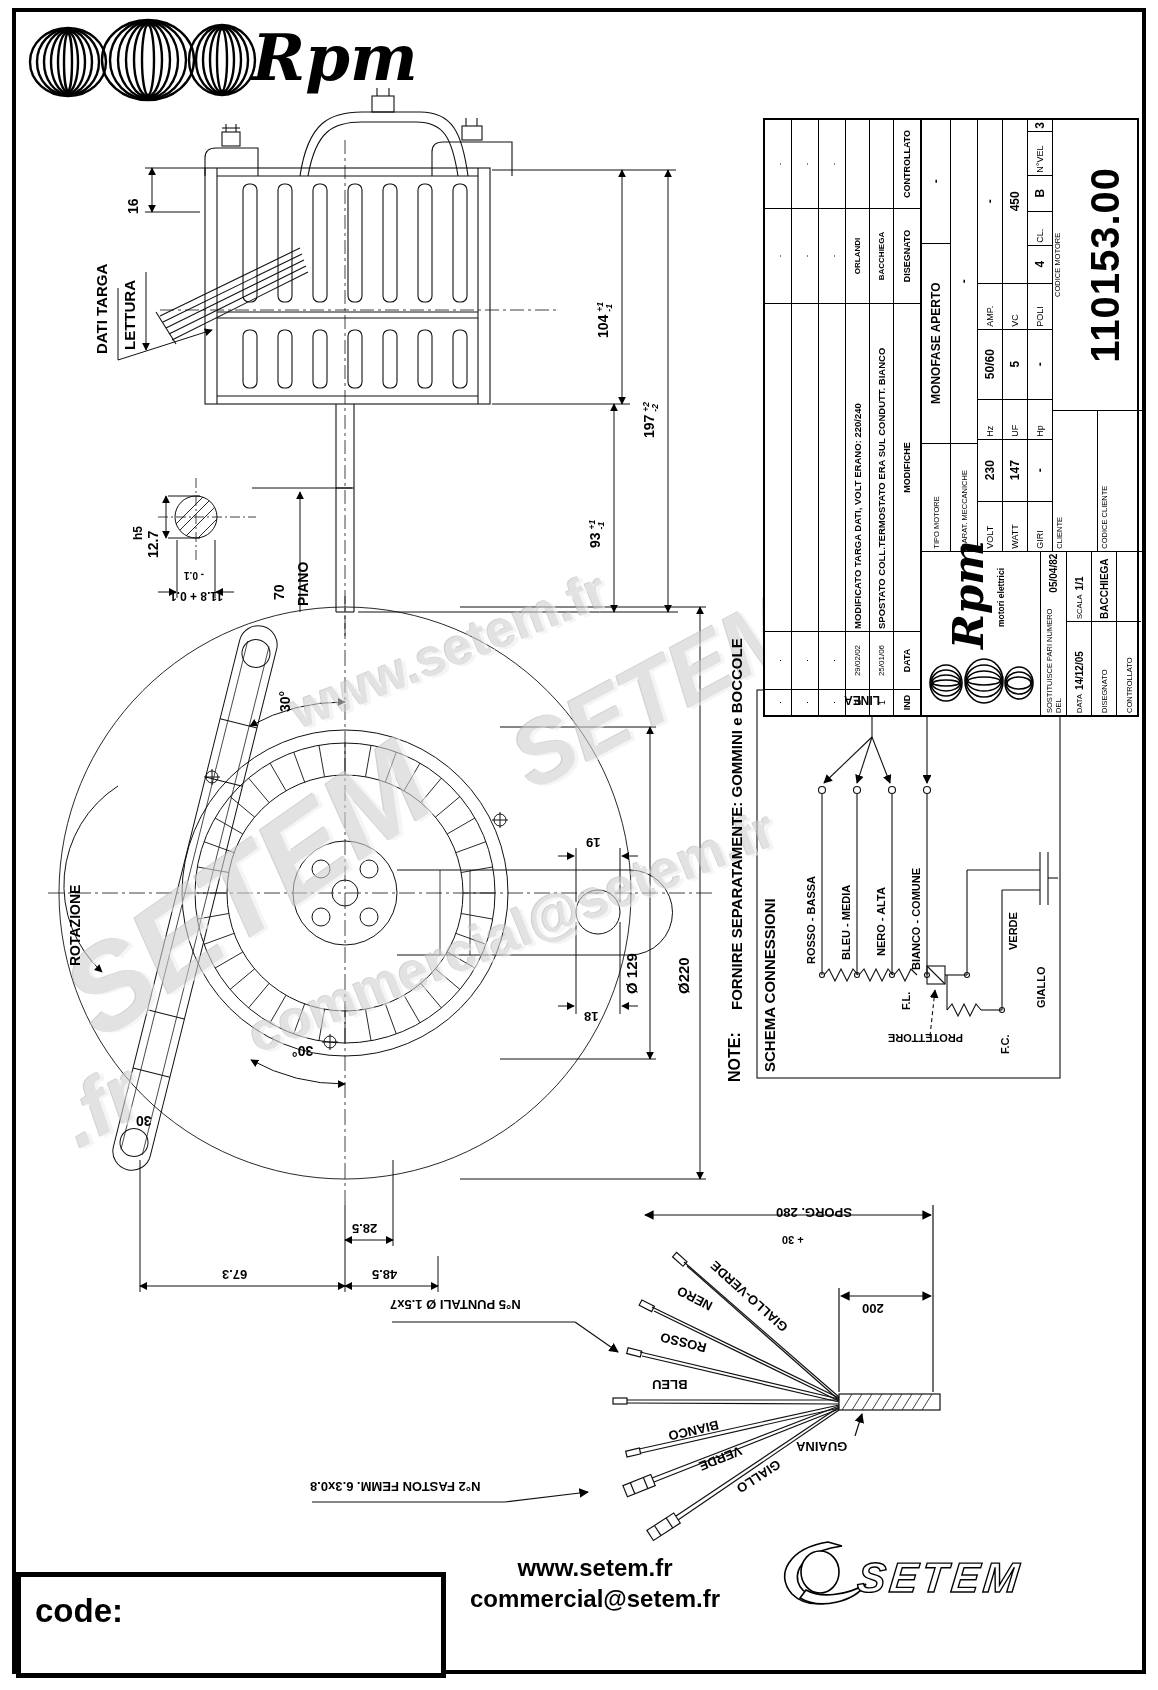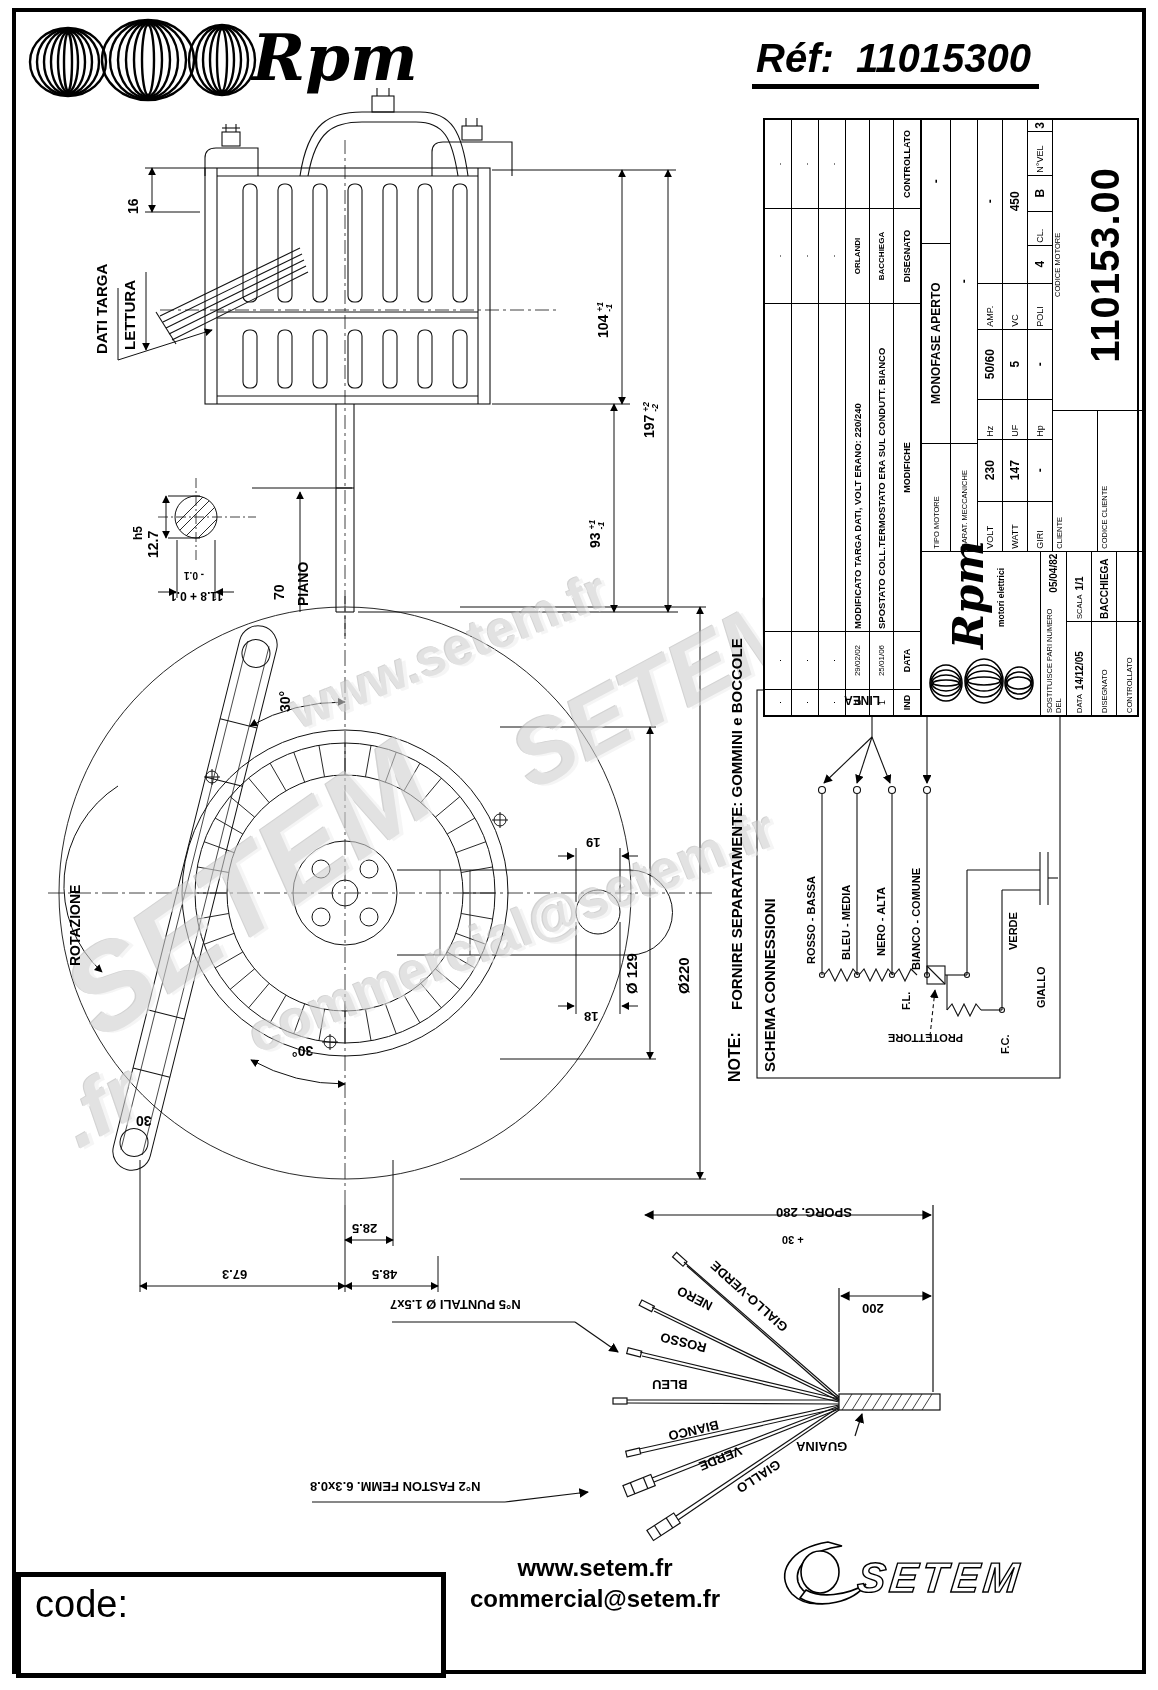--- a/index.html
+++ b/index.html
@@ -405,24 +405,20 @@
   </g>
 </svg>
 
 <div class="wm" style="left:40px;top:820px;font-size:120px;transform:rotate(-35deg);font-style:italic;">SETEM</div>
 <div class="wm" style="left:280px;top:620px;font-size:52px;transform:rotate(-22deg);">www.setem.fr</div>
 <div class="wm" style="left:500px;top:640px;font-size:90px;transform:rotate(-28deg);font-style:italic;">SETEM</div>
 <div class="wm" style="left:230px;top:900px;font-size:54px;transform:rotate(-22deg);">commercial@setem.fr</div>
 <div class="wm" style="left:60px;top:1060px;font-size:80px;transform:rotate(-30deg);font-style:italic;">.fr</div>
 
 <div class="lbl" style="left:252px;top:26px;font-size:64px;font-family:'DejaVu Serif',serif;font-style:italic;font-weight:bold;">Rpm</div>
-<div class="lbl" style="left:752px;top:38px;font-size:40px;font-style:italic;border-bottom:5px solid #000;padding:0 8px 6px 4px;">
-  <span>Réf:</span>&nbsp;
-  <span>11015300</span>
-</div>
 
 <div class="lbl r90" style="left:126px;top:214px;font-size:14px;">16</div>
 <div class="lbl r90" style="left:94px;top:354px;font-size:15px;">DATI TARGA</div>
 <div class="lbl r90" style="left:122px;top:350px;font-size:15px;">LETTURA</div>
 <div class="lbl r90" style="left:596px;top:338px;font-size:14px;">
   <span>104</span><span class="tol">
         <i>+1</i>
         <i>-1</i>
       </span>
 </div>
@@ -637,21 +633,21 @@
         <div style="flex:1;display:flex;flex-direction:column;">
           <div style="height:16px;text-align:center;" class="small-lab">CODICE MOTORE</div>
           <div style="flex:1;display:flex;align-items:center;justify-content:center;font-size:40px;font-weight:bold;letter-spacing:1px;">110153.00</div>
         </div>
       </div>
     </div>
   </div>
 </div>
 
 <div style="position:absolute;left:16px;top:1572px;width:420px;height:96px;border:5px solid #000;background:#fff;z-index:40;">
-  <div style="position:absolute;left:14px;top:6px;font-size:38px;font-weight:normal;">code:</div>
+  <div style="position:absolute;left:14px;top:15px;font-size:33px;font-weight:bold;">code:</div>
 </div>
 <div style="position:absolute;left:450px;top:1552px;width:290px;text-align:center;z-index:40;font-weight:bold;font-size:24px;line-height:1.3;">
   <div>www.setem.fr</div>
   <div>commercial@setem.fr</div>
 </div>
 <svg style="position:absolute;left:770px;top:1538px;z-index:40;" width="300" height="72">
   <g fill="#fff" stroke="#000" stroke-width="1.6">
     <path d="M58,4 C20,10 4,36 22,56 C36,70 62,68 74,56 C52,64 32,58 28,44 C24,28 40,12 72,8 Z"></path>
     <ellipse cx="50" cy="34" rx="19" ry="21"></ellipse>
     <path d="M30,60 C50,72 84,64 96,46 C76,58 50,60 36,52 Z"></path>

